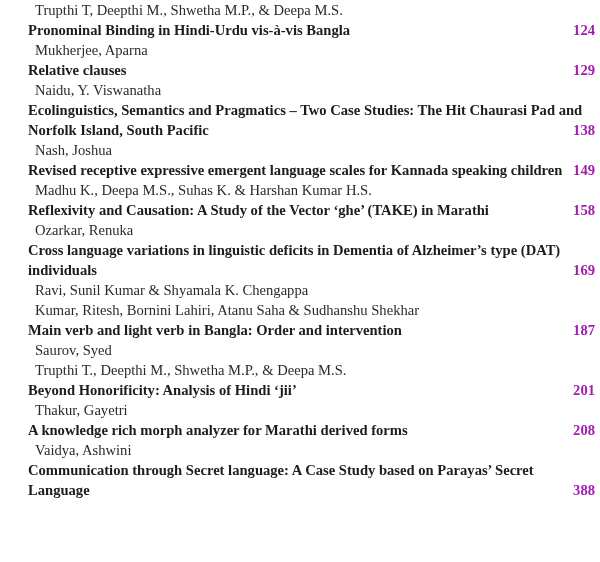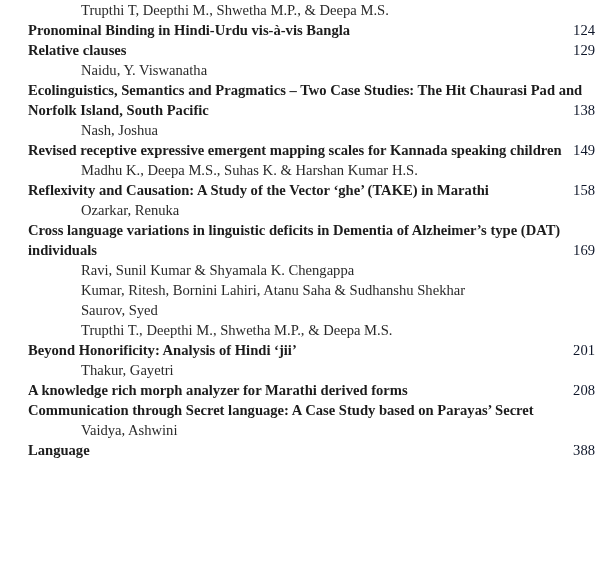--- a/index.html
+++ b/index.html
@@ -27,44 +27,47 @@
       line-height: 20px;
       font-size: 14.6px;
       white-space: nowrap;
     }
     .title {
       font-weight: bold;
       padding-left: 28px;
       color: #1c1c1c;
     }
     .author {
-      padding-left: 81px;
+      padding-left: 35px;
       font-weight: normal;
       color: #2a2a2a;
     }
     .page {
       position: absolute;
       right: 5px;
       top: 0;
-      font-weight: normal;
-      color: #0f172a;
+      font-weight: bold;
+      color: #a21caf;
     }
   </style>
 </head>
 <body>
 
 <div class="toc">
 
   <div class="line author">
     <span>Trupthi T, Deepthi M., Shwetha M.P., &amp; Deepa M.S.</span>
   </div>
 
   <div class="line title">
     <span>Pronominal Binding in Hindi-Urdu vis-à-vis Bangla</span>
     <span class="page">124</span>
+  </div>
+  <div class="line author">
+    <span>Mukherjee, Aparna</span>
   </div>
 
   <div class="line title">
     <span>Relative clauses</span>
     <span class="page">129</span>
   </div>
   <div class="line author">
     <span>Naidu, Y. Viswanatha</span>
   </div>
 
@@ -73,21 +76,21 @@
   </div>
   <div class="line title">
     <span>Norfolk Island, South Pacific</span>
     <span class="page">138</span>
   </div>
   <div class="line author">
     <span>Nash, Joshua</span>
   </div>
 
   <div class="line title">
-    <span>Revised receptive expressive emergent mapping scales for Kannada speaking children</span>
+    <span>Revised receptive expressive emergent language scales for Kannada speaking children</span>
     <span class="page">149</span>
   </div>
   <div class="line author">
     <span>Madhu K., Deepa M.S., Suhas K. &amp; Harshan Kumar H.S.</span>
   </div>
 
   <div class="line title">
     <span>Reflexivity and Causation: A Study of the Vector ‘ghe’ (TAKE) in Marathi</span>
     <span class="page">158</span>
   </div>
@@ -103,46 +106,50 @@
     <span class="page">169</span>
   </div>
   <div class="line author">
     <span>Ravi, Sunil Kumar &amp; Shyamala K. Chengappa</span>
   </div>
 
   <div class="line author">
     <span>Kumar, Ritesh, Bornini Lahiri, Atanu Saha &amp; Sudhanshu Shekhar</span>
   </div>
 
+  <div class="line title">
+    <span>Main verb and light verb in Bangla: Order and intervention</span>
+    <span class="page">187</span>
+  </div>
   <div class="line author">
     <span>Saurov, Syed</span>
   </div>
 
   <div class="line author">
     <span>Trupthi T., Deepthi M., Shwetha M.P., &amp; Deepa M.S.</span>
   </div>
 
   <div class="line title">
     <span>Beyond Honorificity: Analysis of Hindi ‘jii’</span>
     <span class="page">201</span>
   </div>
   <div class="line author">
     <span>Thakur, Gayetri</span>
   </div>
 
   <div class="line title">
     <span>A knowledge rich morph analyzer for Marathi derived forms</span>
     <span class="page">208</span>
   </div>
+  <div class="line author">
+    <span>Vaidya, Ashwini</span>
+  </div>
+
   <div class="line title">
     <span>Communication through Secret language: A Case Study based on Parayas’ Secret</span>
-  </div>
-
-  <div class="line author">
-    <span>Vaidya, Ashwini</span>
   </div>
   <div class="line title">
     <span>Language</span>
     <span class="page">388</span>
   </div>
   <div class="line author">
     
   </div>
 
 </div>

